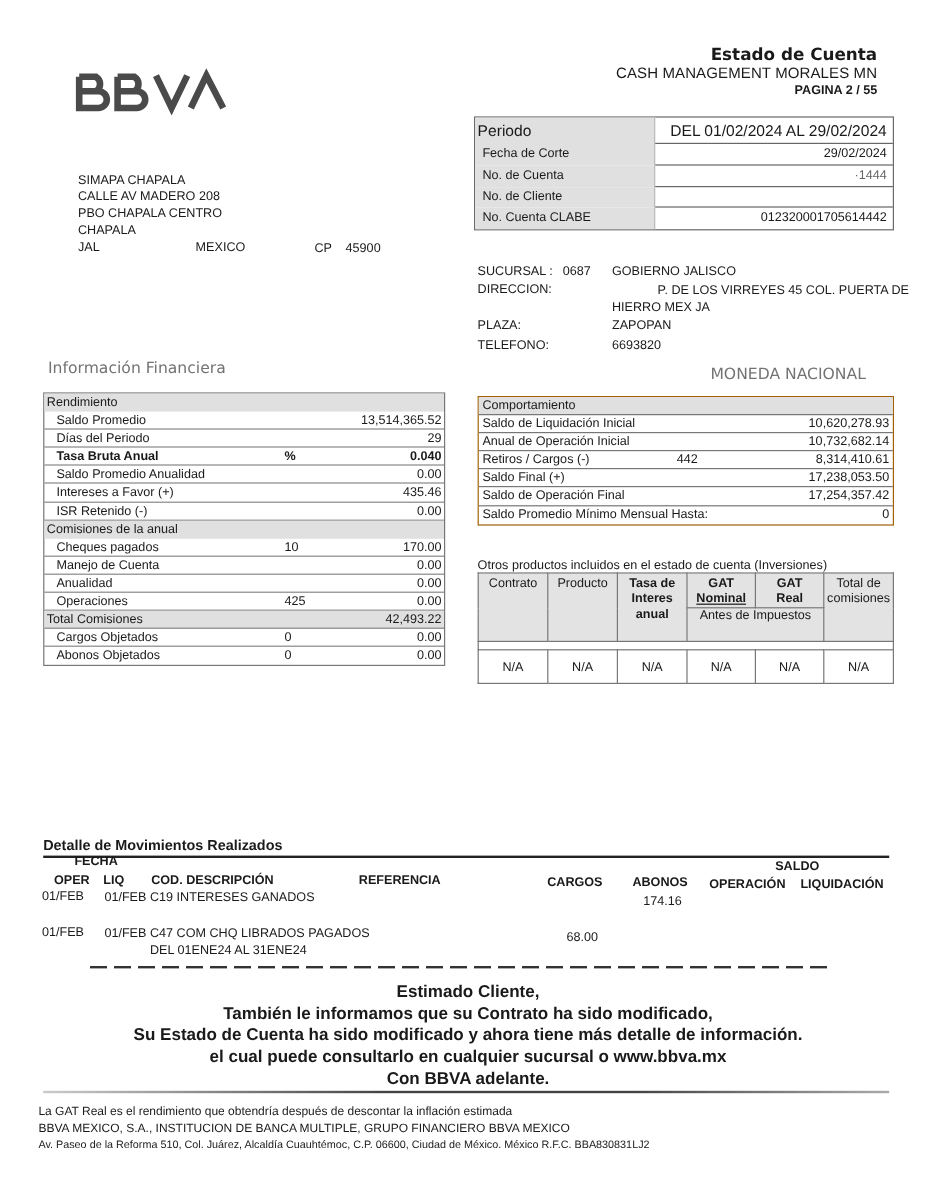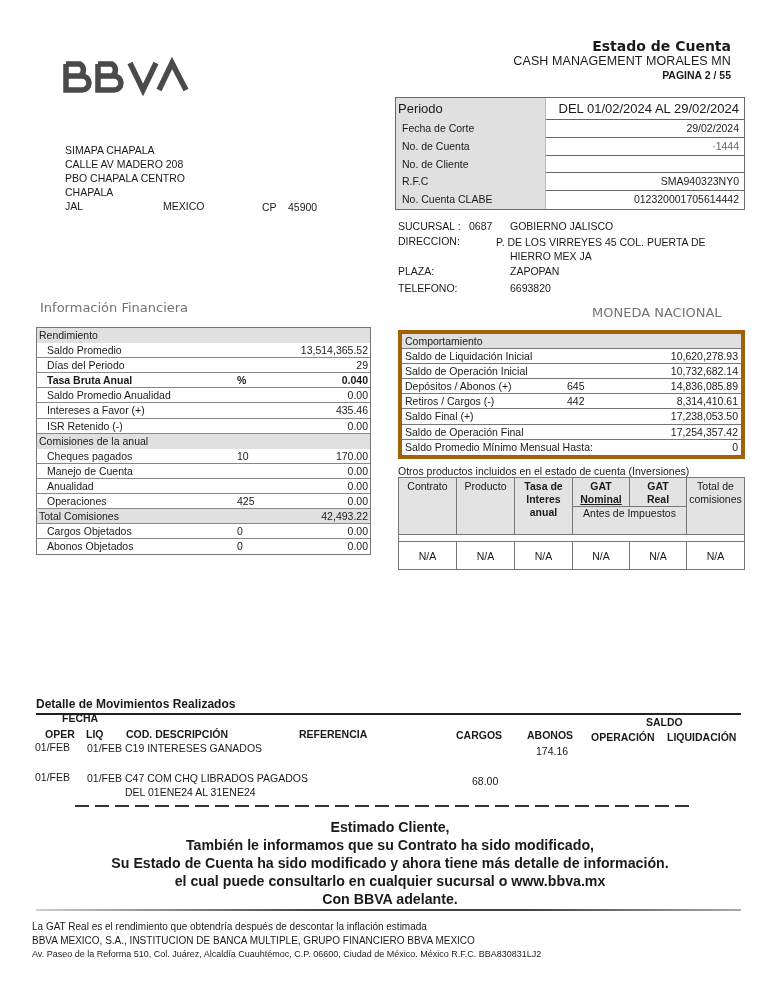--- a/index.html
+++ b/index.html
@@ -38,21 +38,21 @@
   .fin-row { display: flex; height: 15.1px; line-height: 15px; border-bottom: 1px solid #888; }
   .fin-row.group { background: #e0e0e0; border-bottom: none; padding-left: 2px; }
   .fin-row .c1 { width: 200px; padding-left: 10px; }
   .fin-row .c2 { width: 60px; }
   .fin-row .c3 { flex: 1; text-align: right; padding-right: 2px; }
   .fin-row.bold { font-weight: bold; }
   .fin-row.total .c1 { padding-left: 2px; }
   .fin-row.total { background: #e0e0e0; }
 
   
-  .comp-table { left: 398px; top: 330px; width: 347px; border: 4px solid #a16207; font-size: 10.5px; }
+  .comp-table { left: 398px; top: 330px; width: 347px; border: 1px solid #a16207; font-size: 10.5px; }
   .comp-row { display: flex; height: 15.1px; line-height: 15px; border-bottom: 1px solid #777; }
   .comp-row.head { background: #e0e0e0; padding-left: 3px; }
   .comp-row .c1 { width: 165px; padding-left: 3px; }
   .comp-row .c2 { width: 60px; }
   .comp-row .c3 { flex: 1; text-align: right; padding-right: 3px; }
   .comp-row:last-child { border-bottom: none; }
 
   
   .otros-title { left: 398px; top: 465px; font-size: 10.5px; }
   .otros-table { left: 398px; top: 477px; width: 347px; border: 1px solid #777; font-size: 10.5px; border-collapse: collapse; }
@@ -117,35 +117,31 @@
     <div class="val">29/02/2024</div>
   </div>
   <div class="period-row">
     <div class="lbl">No. de Cuenta</div>
     <div class="val" style="color:#666;">·1444</div>
   </div>
   <div class="period-row">
     <div class="lbl">No. de Cliente</div>
     <div class="val"></div>
   </div>
-  <div class="period-row">
-    <div class="lbl">R.F.C</div>
-    <div class="val">SMA940323NY0</div>
-  </div>
   <div class="period-row last">
     <div class="lbl">No. Cuenta CLABE</div>
     <div class="val">012320001705614442</div>
   </div>
 </div>
 
 <div class="abs suc" style="top:219px;">SUCURSAL :</div>
 <div class="abs suc" style="top:219px; left:469px;">0687</div>
 <div class="abs suc" style="top:219px; left:510px;">GOBIERNO JALISCO</div>
 <div class="abs suc" style="top:234px;">DIRECCION:</div>
-<div class="abs suc" style="top:235px; left:486px;padding-left:10px;">P. DE LOS VIRREYES 45 COL. PUERTA DE</div>
+<div class="abs suc" style="top:235px; left:538px;padding-left:10px;">P. DE LOS VIRREYES 45 COL. PUERTA DE</div>
 <div class="abs suc" style="top:249px; left:510px;">HIERRO MEX JA</div>
 <div class="abs suc" style="top:264px;">PLAZA:</div>
 <div class="abs suc" style="top:264px; left:510px;">ZAPOPAN</div>
 <div class="abs suc" style="top:281px;">TELEFONO:</div>
 <div class="abs suc" style="top:281px; left:510px;">6693820</div>
 
 <div class="abs section-title" style="left:40px; top:300px;">Información Financiera</div>
 <div class="abs section-title" style="left:592px; top:305px;">MONEDA NACIONAL</div>
 
 <div class="abs fin-table">
@@ -219,28 +215,23 @@
 </div>
 
 <div class="abs comp-table">
   <div class="comp-row head">Comportamiento</div>
   <div class="comp-row">
     <div class="c1">Saldo de Liquidación Inicial</div>
     <div class="c2"></div>
     <div class="c3">10,620,278.93</div>
   </div>
   <div class="comp-row">
-    <div class="c1">Saldo de Operación Inicial</div>
+    <div class="c1">Anual de Operación Inicial</div>
     <div class="c2"></div>
     <div class="c3">10,732,682.14</div>
-  </div>
-  <div class="comp-row">
-    <div class="c1">Depósitos / Abonos (+)</div>
-    <div class="c2">645</div>
-    <div class="c3">14,836,085.89</div>
   </div>
   <div class="comp-row">
     <div class="c1">Retiros / Cargos (-)</div>
     <div class="c2">442</div>
     <div class="c3">8,314,410.61</div>
   </div>
   <div class="comp-row">
     <div class="c1">Saldo Final (+)</div>
     <div class="c2"></div>
     <div class="c3">17,238,053.50</div>

